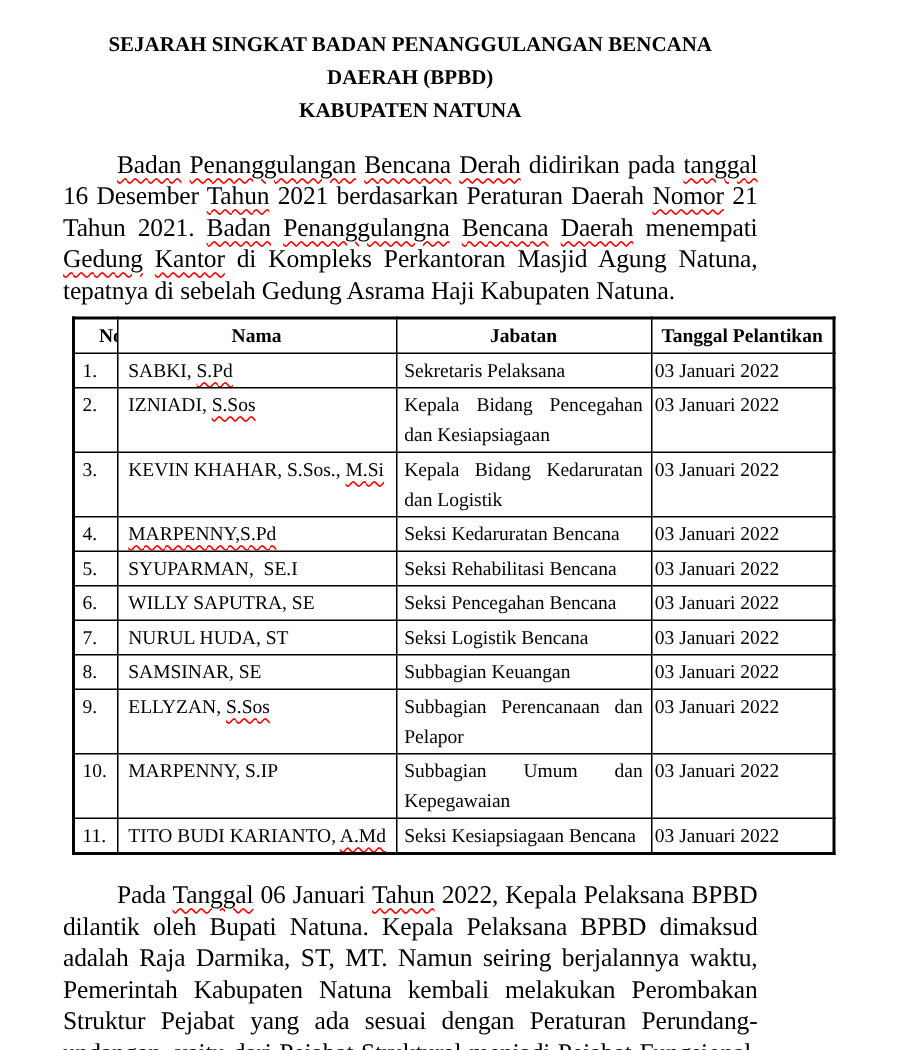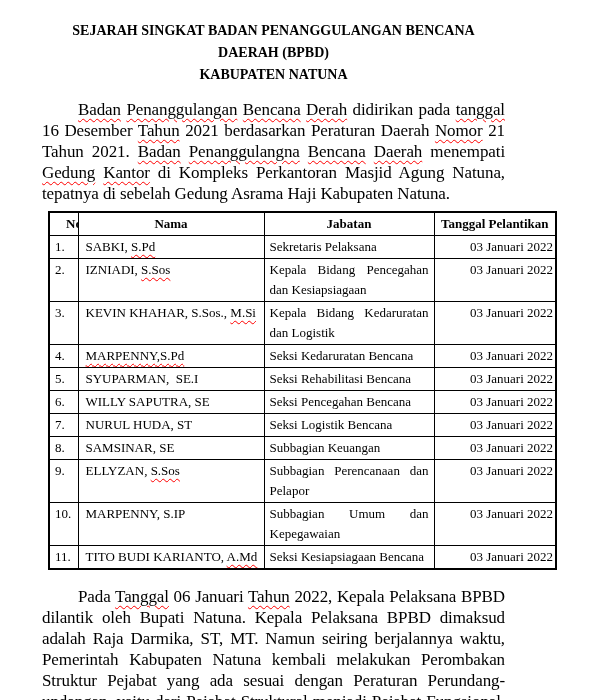--- a/index.html
+++ b/index.html
@@ -57,21 +57,21 @@
   col.c-tanggal { width: 122px; }
   table.officials th {
     font-weight: bold;
     text-align: center;
     padding: 1px 2px;
   }
   table.officials th.h-no { text-align: left; padding-left: 16px; }
   td.cell-no { padding: 1px 2px 1px 5px; }
   td.cell-nama { padding: 1px 4px 1px 7px; white-space: pre-wrap; }
   td.cell-jabatan { padding: 1px 5px; text-align: justify; }
-  td.cell-tanggal { padding: 1px 2px; text-align: right; }
+  td.cell-tanggal { padding: 1px 2px; text-align: left; }
   .closing { margin-top: 16px; }
 </style>
 </head>
 <body>
 
 <div class="page">
 
   <h1 class="doc-title">
     <span>SEJARAH SINGKAT BADAN PENANGGULANGAN BENCANA DAERAH (BPBD)</span><br>
     <span>KABUPATEN NATUNA</span>

